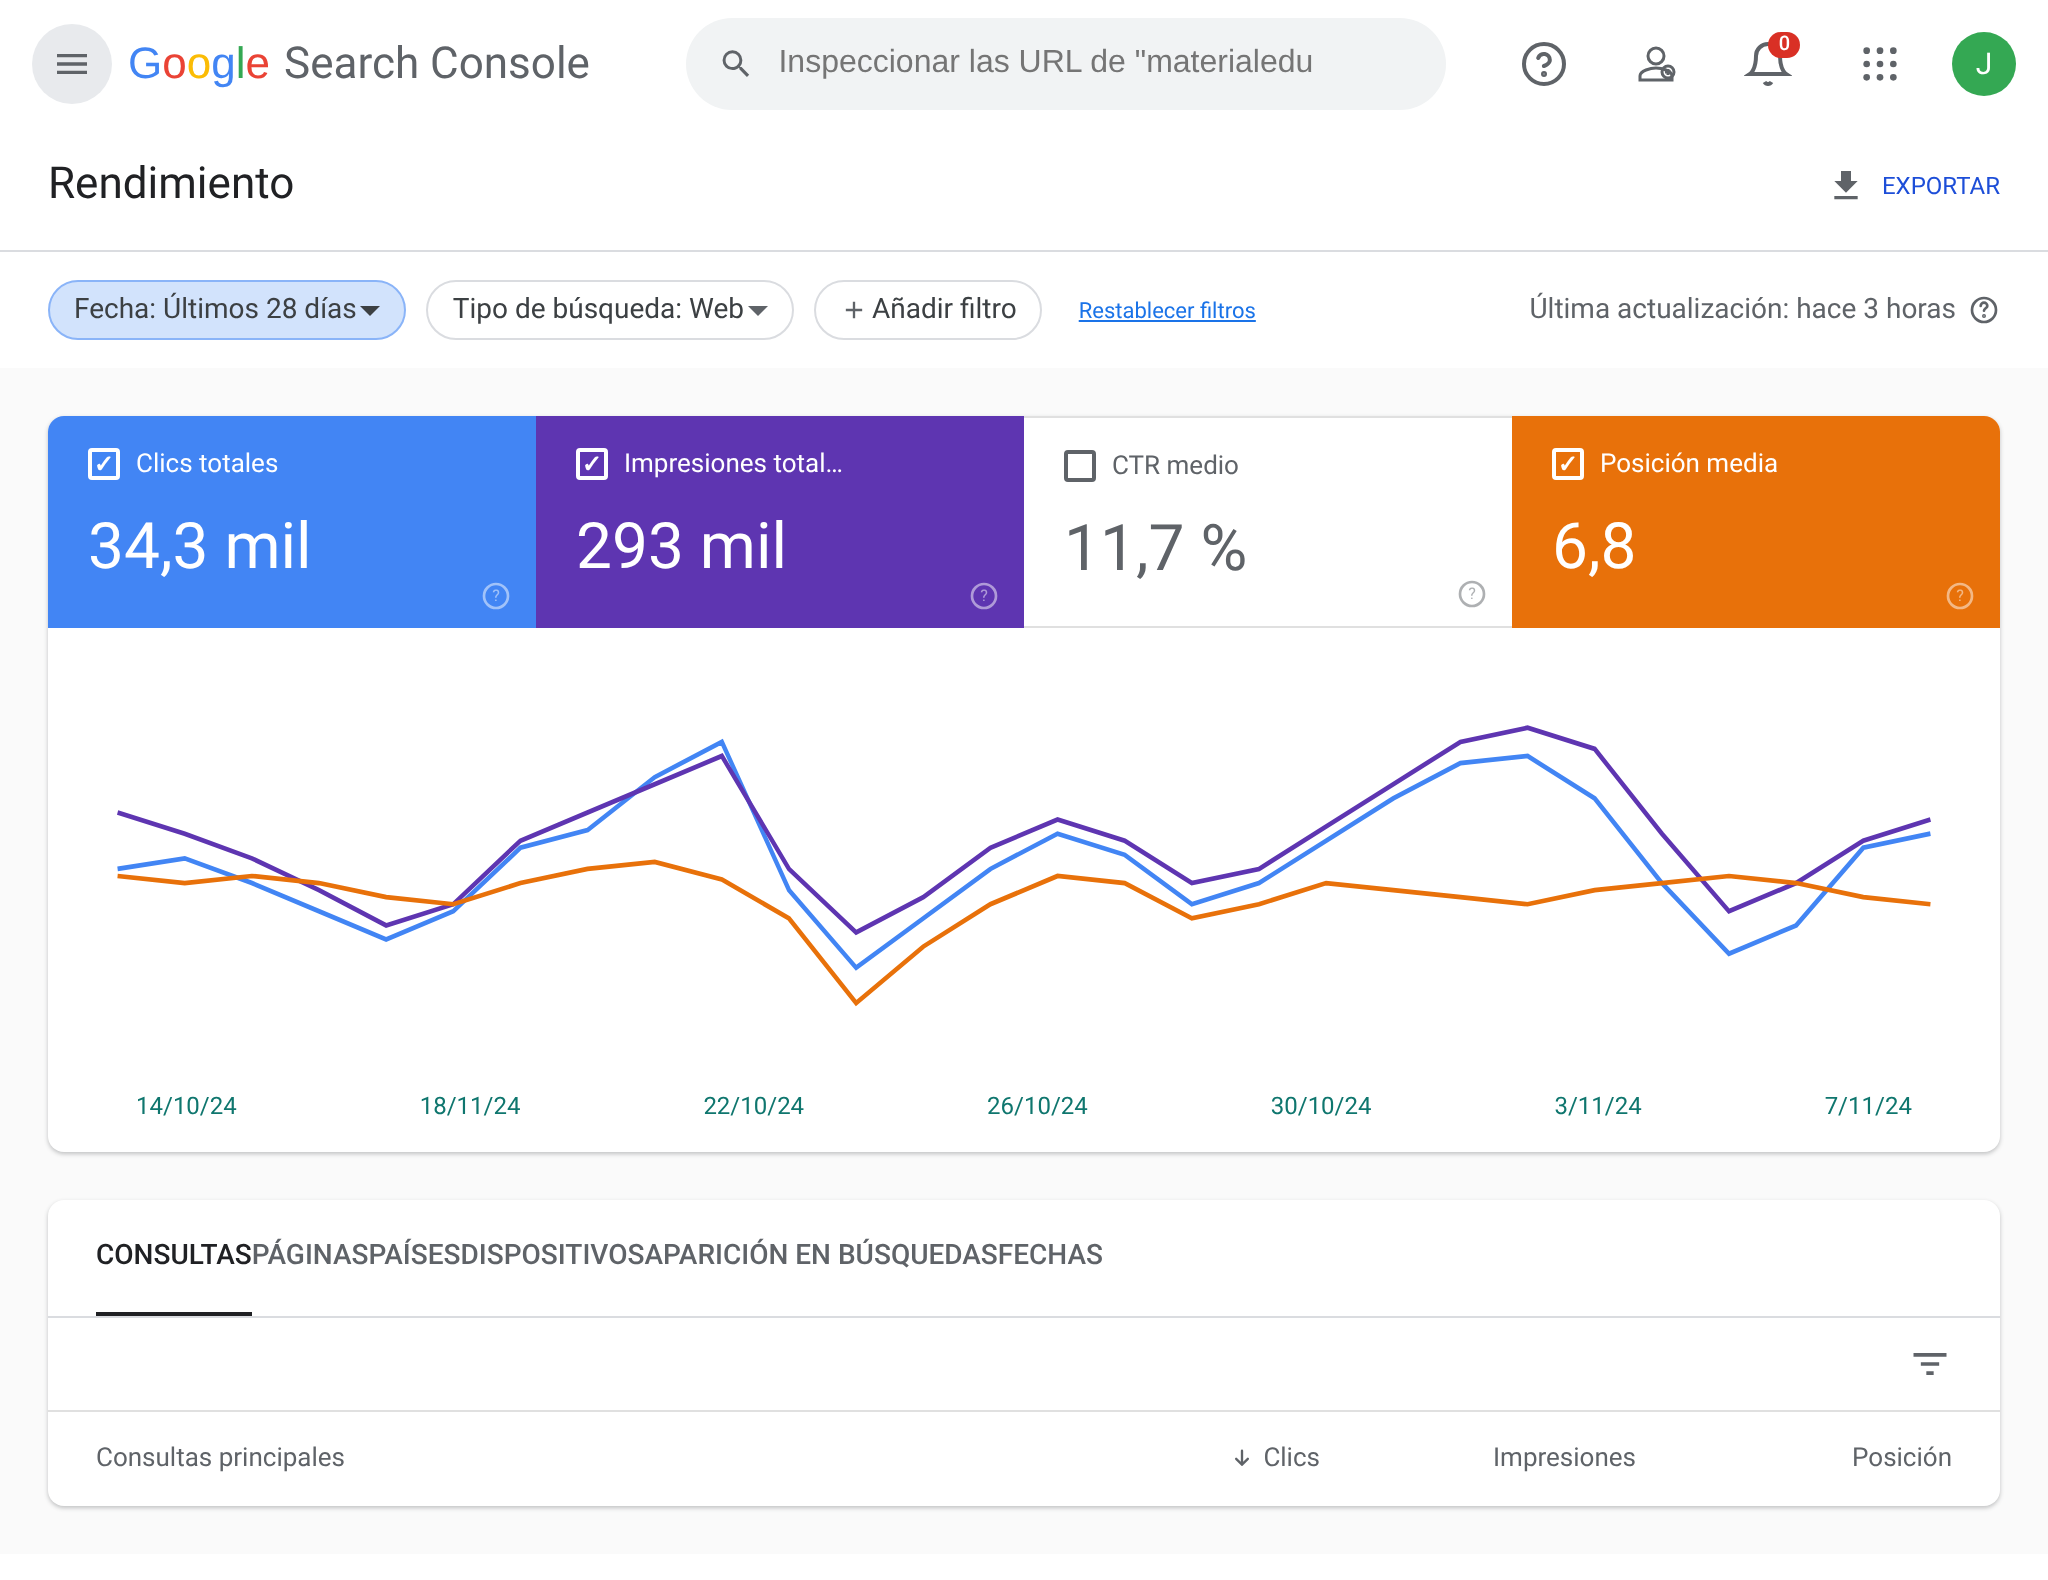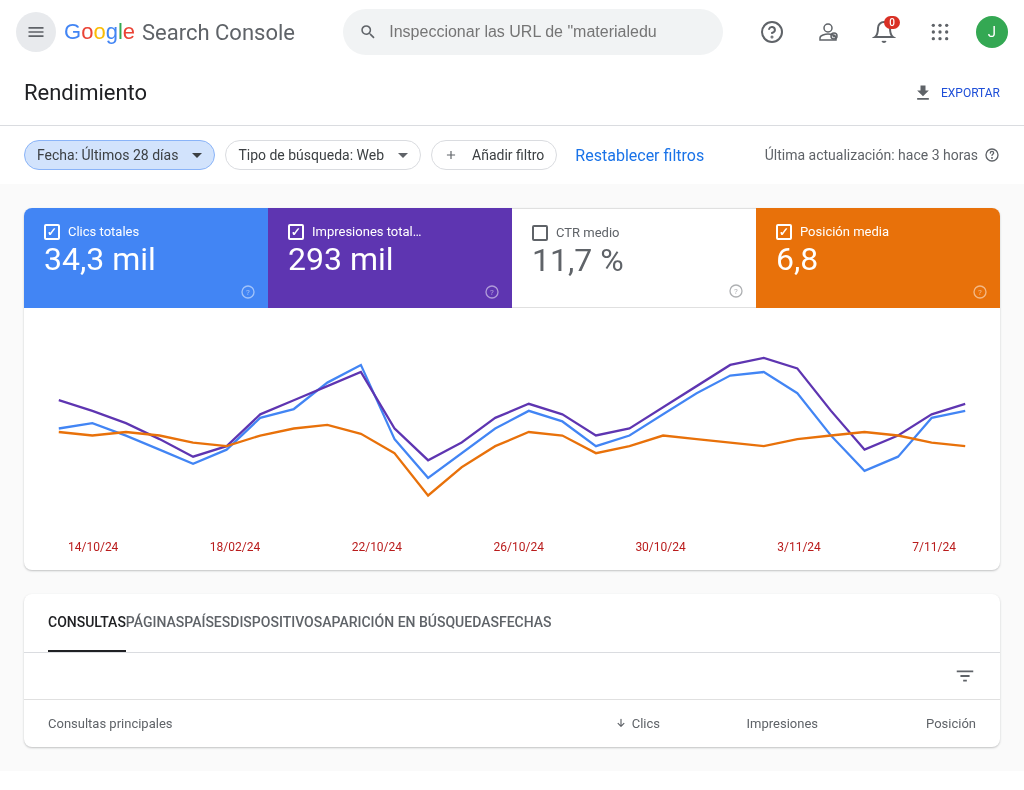--- a/index.html
+++ b/index.html
@@ -12,40 +12,40 @@
 .search-box input { border: none; background: transparent; outline: none; font-size: 16px; color: #5f6368; width: 100%; margin-left: 12px; }
 .header-icons { display: flex; align-items: center; gap: 16px; margin-left: auto; }
 .icon-btn { width: 40px; height: 40px; display: flex; align-items: center; justify-content: center; cursor: pointer; position: relative; }
 .badge { position: absolute; top: 4px; right: 4px; background: #d93025; color: #fff; font-size: 10px; border-radius: 8px; padding: 1px 5px; font-weight: 500; }
 .avatar { width: 32px; height: 32px; border-radius: 50%; background: #34a853; color: #fff; display: flex; align-items: center; justify-content: center; font-size: 15px; }
 .title-row { display: flex; align-items: center; justify-content: space-between; padding: 16px 24px 20px; }
 .page-title { font-size: 22px; color: #202124; font-weight: 400; }
 .export-btn { display: flex; align-items: center; gap: 8px; color: #1d4ed8; font-size: 12px; font-weight: 400; cursor: pointer; }
 .divider { height: 1px; background: #dadce0; }
 .filter-bar { display: flex; align-items: center; padding: 14px 24px; gap: 10px; flex-wrap: wrap; }
-.chip { display: flex; align-items: center; gap: 14px; padding: 6px 12px; border: 1px solid #dadce0; border-radius: 18px; font-size: 14px; color: #3c4043; cursor: pointer; background: #fff; }
+.chip { display: flex; align-items: center; gap: 2px; padding: 6px 12px; border: 1px solid #dadce0; border-radius: 18px; font-size: 14px; color: #3c4043; cursor: pointer; background: #fff; }
 .chip.active { background: #d2e3fc; border-color: #8ab4f8; }
-.reset-link { color: #1a73e8; font-size: 16px; margin-left: 8px; cursor: pointer; }
+.reset-link { color: #1a73e8; font-size: 11px; margin-left: 8px; cursor: pointer; text-decoration: underline; }
 .update-text { margin-left: auto; color: #5f6368; font-size: 14px; display: flex; align-items: center; gap: 6px; }
 .content { padding: 24px; background: #fafafa; }
 .card { background: #fff; border-radius: 8px; box-shadow: 0 1px 2px rgba(60,64,67,0.3); overflow: hidden; }
 .metrics { display: flex; }
 .metric { flex: 1; padding: 16px 20px 20px; position: relative; min-height: 100px; }
-.metric-header { display: flex; gap: 8px; font-size: 13px; margin-bottom: 0; }
+.metric-header { display: flex; align-items: center; gap: 8px; font-size: 13px; margin-bottom: 14px; }
 .metric-value { font-size: 32px; }
 .metric-help { position: absolute; bottom: 8px; right: 12px; opacity: 0.5; }
 .m-blue { background: #4285f4; color: #fff; }
 .m-purple { background: #5e35b1; color: #fff; }
 .m-white { background: #fff; color: #5f6368; border-top: 1px solid #e0e0e0; border-bottom: 1px solid #e0e0e0; }
 .m-orange { background: #e8710a; color: #fff; }
 .checkbox { width: 16px; height: 16px; border: 2px solid currentColor; border-radius: 2px; display: inline-flex; align-items: center; justify-content: center; flex-shrink: 0; }
 .checkbox.checked::after { content: '✓'; font-size: 12px; font-weight: bold; }
 .chart-area { padding: 24px 24px 16px; }
 .chart-svg { width: 100%; height: 200px; }
-.x-axis { display: flex; justify-content: space-between; padding: 0 20px; font-size: 12px; color: #b91c1c; margin-top: 8px; }
+.x-axis { display: flex; justify-content: space-between; padding: 0 20px; font-size: 12px; color: #0f766e; margin-top: 8px; }
 .tabs-card { margin-top: 24px; }
 .tabs { display: flex; border-bottom: 1px solid #dadce0; padding: 0 24px; }
 .tab { padding: 20px 0; font-size: 14px; font-weight: 500; color: #5f6368; cursor: pointer; border-bottom: 2px solid transparent; }
 .tab.active { color: #202124; border-bottom-color: #202124; }
 .table-toolbar { display: flex; justify-content: flex-end; padding: 12px 24px; }
 .table-header { display: flex; padding: 16px 24px; font-size: 13px; color: #5f6368; border-top: 1px solid #e0e0e0; gap: 28px; }
 .th-main { flex: 1; }
 .th-col { width: 130px; text-align: right; display: flex; align-items: center; justify-content: flex-end; gap: 4px; }
 svg { display: block; }
 </style>
@@ -198,21 +198,21 @@
       </div>
     </div>
     <div class="chart-area">
       <svg class="chart-svg" id="chart-svg" viewBox="0 0 860 170" preserveAspectRatio="none">
           <polyline points="10,82 41.111111111111114,77.5 72.22222222222223,88 103.33333333333333,100 134.44444444444446,112 165.55555555555554,100 196.66666666666666,73 227.77777777777777,65.5 258.8888888888889,43 290,28 321.1111111111111,91 352.22222222222223,124 383.3333333333333,103 414.44444444444446,82 445.55555555555554,67 476.6666666666667,75.99999999999999 507.77777777777777,97 538.8888888888889,88 570,70 601.1111111111111,52 632.2222222222222,37.000000000000014 663.3333333333334,34 694.4444444444445,52 725.5555555555555,88 756.6666666666666,118 787.7777777777778,106 818.8888888888889,73 850,67" fill="none" stroke="#4285f4" stroke-width="2"></polyline>
           <polyline points="10,57.999999999999986 41.111111111111114,67 72.22222222222223,77.5 103.33333333333333,91 134.44444444444446,106 165.55555555555554,97 196.66666666666666,70 227.77777777777777,57.999999999999986 258.8888888888889,46 290,34 321.1111111111111,82 352.22222222222223,109 383.3333333333333,94 414.44444444444446,73 445.55555555555554,61 476.6666666666667,70 507.77777777777777,88 538.8888888888889,82 570,64 601.1111111111111,46 632.2222222222222,28 663.3333333333334,22 694.4444444444445,31 725.5555555555555,67 756.6666666666666,100 787.7777777777778,88 818.8888888888889,70 850,61" fill="none" stroke="#5e35b1" stroke-width="2"></polyline>
           <polyline points="10,85 41.111111111111114,88 72.22222222222223,85 103.33333333333333,88 134.44444444444446,94 165.55555555555554,97 196.66666666666666,88 227.77777777777777,82 258.8888888888889,79 290,86.5 321.1111111111111,103 352.22222222222223,139 383.3333333333333,115 414.44444444444446,97 445.55555555555554,85 476.6666666666667,88 507.77777777777777,103 538.8888888888889,97 570,88 601.1111111111111,91 632.2222222222222,94 663.3333333333334,97 694.4444444444445,91 725.5555555555555,88 756.6666666666666,85 787.7777777777778,88 818.8888888888889,94 850,97" fill="none" stroke="#e8710a" stroke-width="2"></polyline>
         </svg>
       <div class="x-axis" id="x-axis">
           <span>14/10/24</span>
-          <span>18/02/24</span>
+          <span>18/11/24</span>
           <span>22/10/24</span>
           <span>26/10/24</span>
           <span>30/10/24</span>
           <span>3/11/24</span>
           <span>7/11/24</span>
         </div>
     </div>
   </div>
 
   <div class="card tabs-card">

